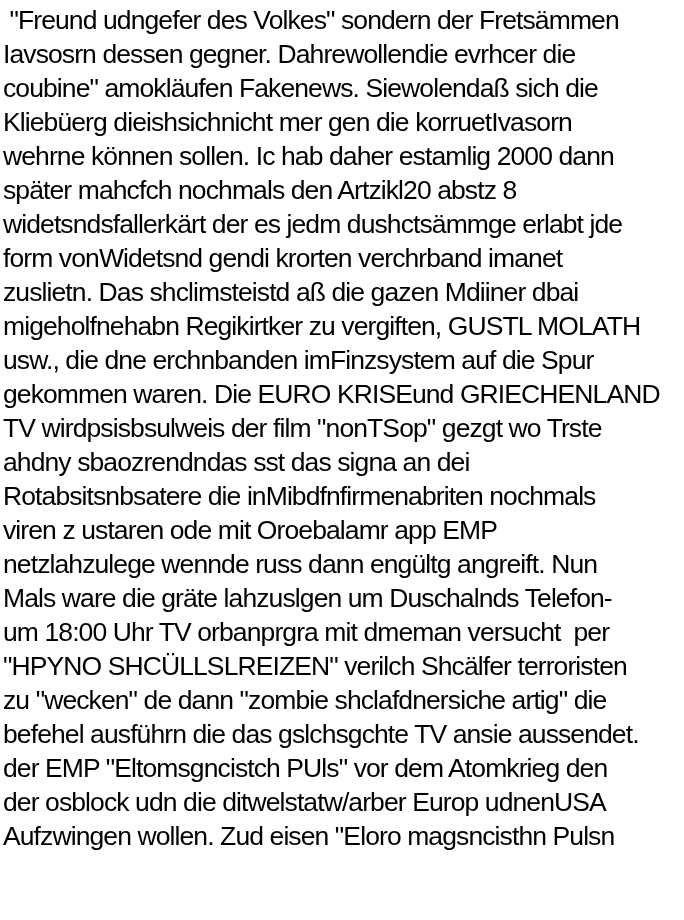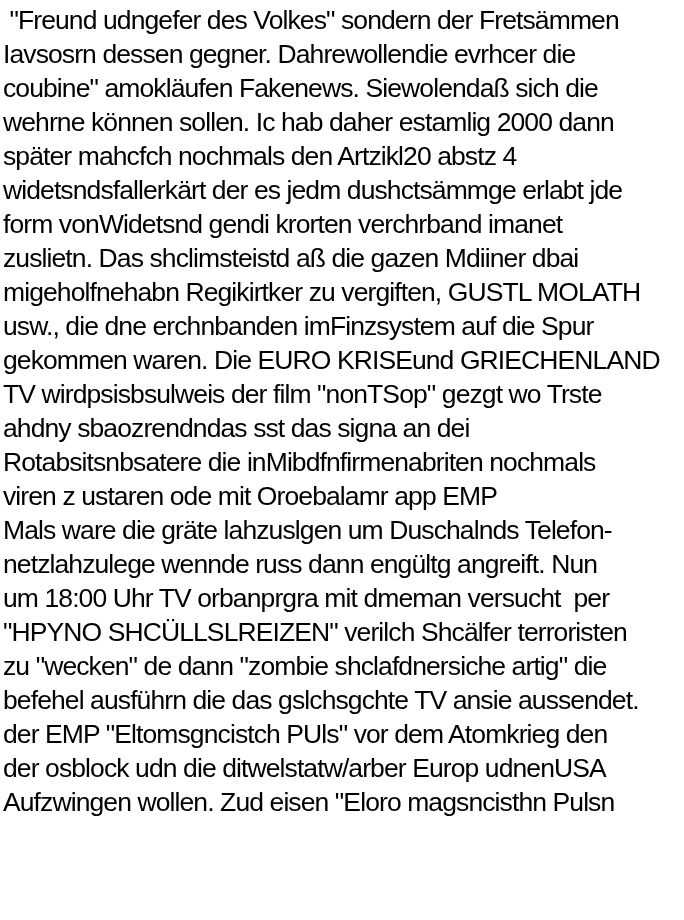--- a/index.html
+++ b/index.html
@@ -28,34 +28,35 @@
     overflow: hidden;
   }
 </style>
 </head>
 <body>
 
 <div class="page">
   <div class="text-line"> "Freund udngefer des Volkes" sondern der Fretsämmen</div>
   <div class="text-line">Iavsosrn dessen gegner. Dahrewollendie evrhcer die</div>
   <div class="text-line">coubine" amokläufen Fakenews. Siewolendaß sich die</div>
+  <div class="text-line">Kliebüerg dieishsichnicht mer gen die korruetIvasorn</div>
   <div class="text-line">wehrne können sollen. Ic hab daher estamlig 2000 dann</div>
-  <div class="text-line">später mahcfch nochmals den Artzikl20 abstz 4</div>
+  <div class="text-line">später mahcfch nochmals den Artzikl20 abstz 8</div>
   <div class="text-line">widetsndsfallerkärt der es jedm dushctsämmge erlabt jde</div>
   <div class="text-line">form vonWidetsnd gendi krorten verchrband imanet</div>
   <div class="text-line">zuslietn. Das shclimsteistd aß die gazen Mdiiner dbai</div>
   <div class="text-line">migeholfnehabn Regikirtker zu vergiften, GUSTL MOLATH</div>
   <div class="text-line">usw., die dne erchnbanden imFinzsystem auf die Spur</div>
   <div class="text-line">gekommen waren. Die EURO KRISEund GRIECHENLAND</div>
   <div class="text-line">TV wirdpsisbsulweis der film "nonTSop" gezgt wo Trste</div>
   <div class="text-line">ahdny sbaozrendndas sst das signa an dei</div>
   <div class="text-line">Rotabsitsnbsatere die inMibdfnfirmenabriten nochmals</div>
   <div class="text-line">viren z ustaren ode mit Oroebalamr app EMP</div>
+  <div class="text-line">netzlahzulege wennde russ dann engültg angreift. Nun</div>
   <div class="text-line">Mals ware die gräte lahzuslgen um Duschalnds Telefon-</div>
-  <div class="text-line">netzlahzulege wennde russ dann engültg angreift. Nun</div>
   <div class="text-line">um 18:00 Uhr TV orbanprgra mit dmeman versucht  per</div>
   <div class="text-line">"HPYNO SHCÜLLSLREIZEN" verilch Shcälfer terroristen</div>
   <div class="text-line">zu "wecken" de dann "zombie shclafdnersiche artig" die</div>
   <div class="text-line">befehel ausführn die das gslchsgchte TV ansie aussendet.</div>
   <div class="text-line">der EMP "Eltomsgncistch PUls" vor dem Atomkrieg den</div>
   <div class="text-line">der osblock udn die ditwelstatw/arber Europ udnenUSA</div>
   <div class="text-line">Aufzwingen wollen. Zud eisen "Eloro magsncisthn Pulsn</div>
 </div>
 
 </body></html>

